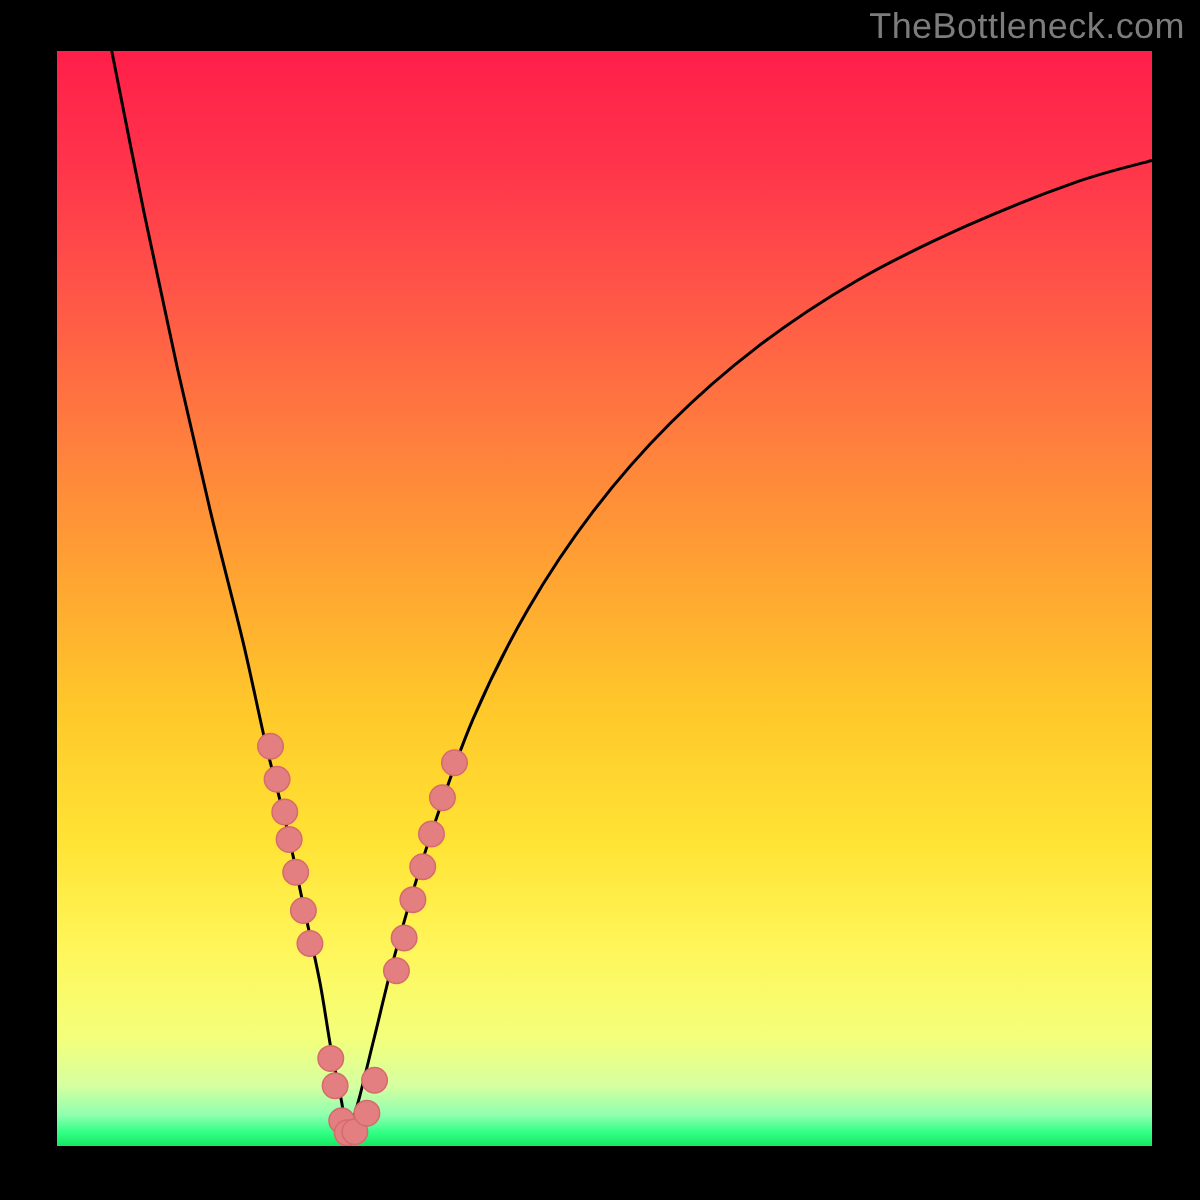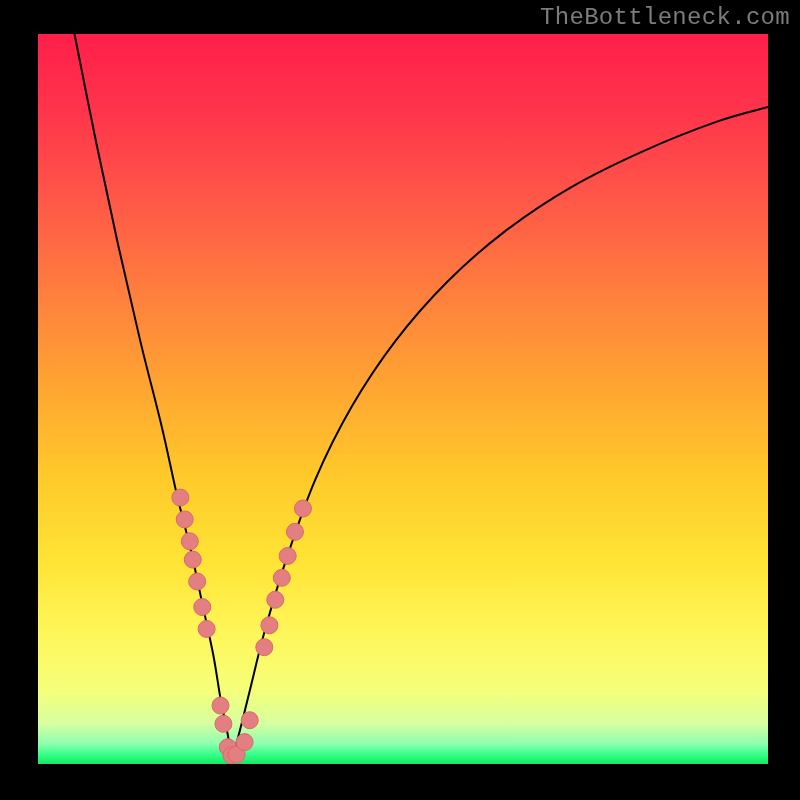--- a/index.html
+++ b/index.html
@@ -20,21 +20,21 @@
     background: #000;
   }
   .watermark {
     position: absolute;
     top: 4px;
     right: 10px;
     color: #7c7c7c;
     font-size: 24px;
     font-weight: 500;
     letter-spacing: 0.3px;
-    font-family: Liberation Mono, monospace;
+    font-family: Liberation Sans, sans-serif;
     z-index: 20;
   }
   .plot-area {
     position: absolute;
     left: 38px;
     top: 34px;
     width: 730px;
     height: 730px;
     overflow: hidden;
   }

